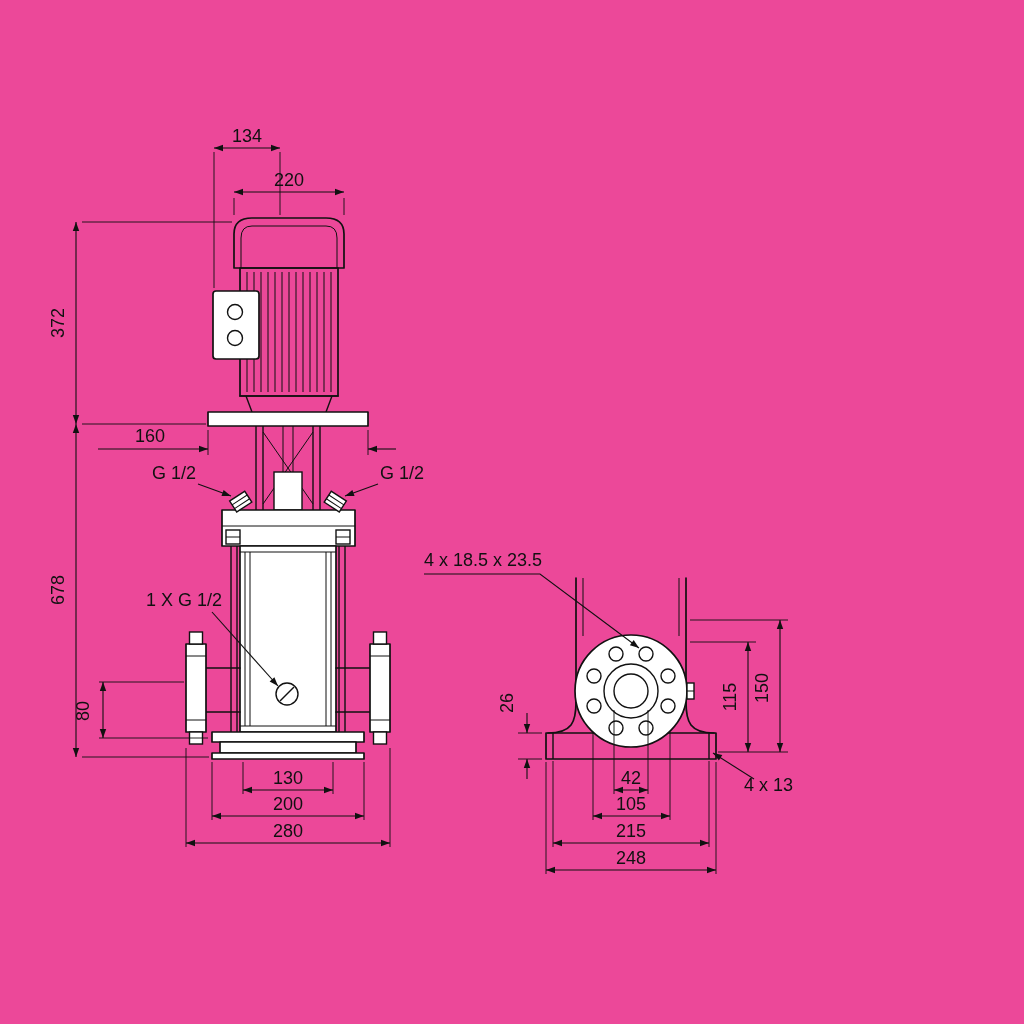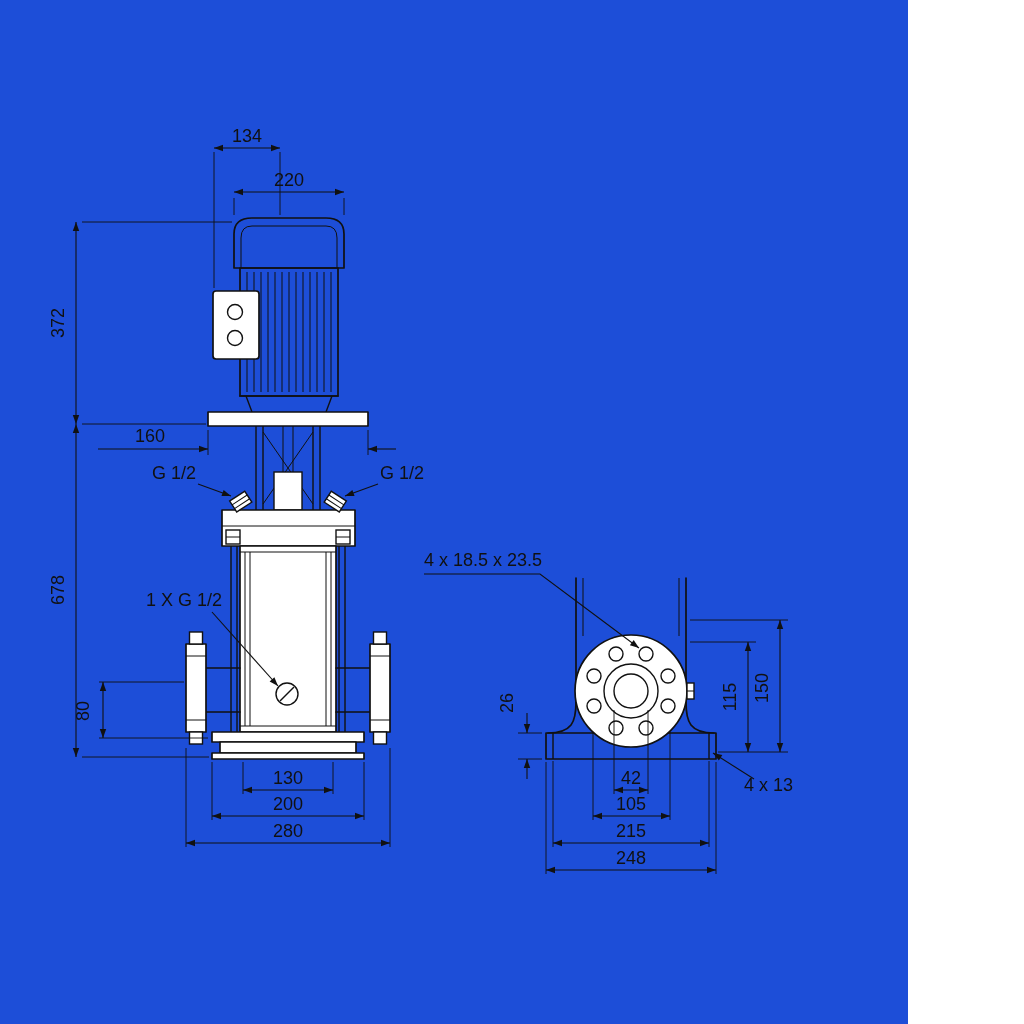--- a/index.html
+++ b/index.html
@@ -1,16 +1,16 @@
 <!DOCTYPE html>
 <html><head>
 <meta charset="utf-8">
 <style>
   html,body{margin:0;padding:0;background:#ffffff;}
-  .stage{width:908px;height:1024px;background:#1d4ed8;position:relative;}
+  .stage{width:1024px;height:1024px;background:#ec4899;position:relative;}
   svg text{font-family:"Liberation Sans","DejaVu Sans",sans-serif;font-size:18px;fill:#111;}
   .mid{text-anchor:middle;}
   .end{text-anchor:end;}
   .ol{fill:none;stroke:#111;stroke-width:1.7;stroke-linejoin:round;stroke-linecap:round;}
   .olf{fill:#fff;stroke:#111;stroke-width:1.7;stroke-linejoin:round;}
   .tl{fill:none;stroke:#111;stroke-width:1;}
   .tl2{fill:none;stroke:#111;stroke-width:1.4;}
   .tl2f{fill:#fff;stroke:#111;stroke-width:1.4;}
   .dim{fill:none;stroke:#111;stroke-width:1.1;}
   .ext{fill:none;stroke:#111;stroke-width:0.9;}

